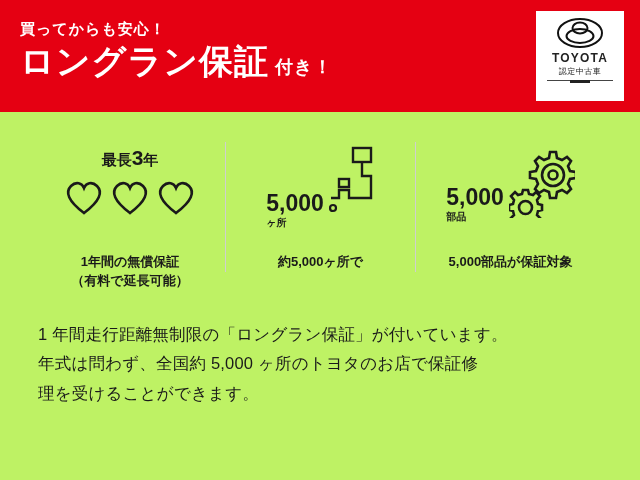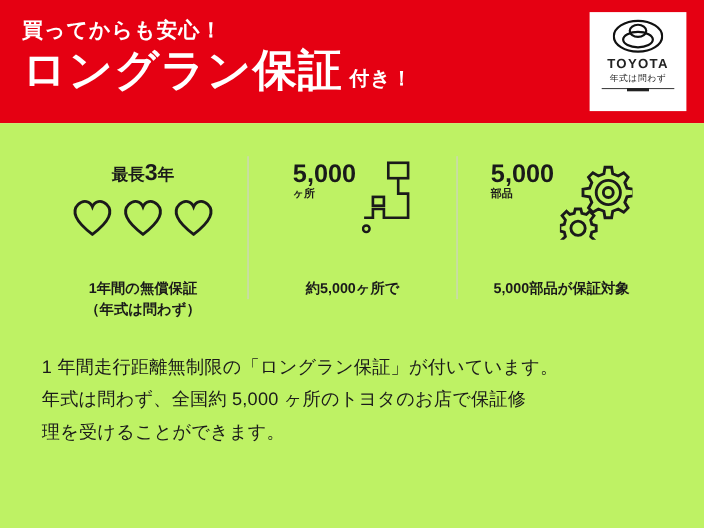--- a/index.html
+++ b/index.html
@@ -28,33 +28,33 @@
     background: #e50012;
     box-sizing: border-box;
   }
   .header-text {
     position: absolute;
     left: 20px;
     top: 18px;
     color: #ffffff;
   }
   .header-line1 {
-    font-size: 19px;
+    font-size: 15px;
     font-weight: bold;
     letter-spacing: 1px;
     line-height: 22px;
     margin: 0 0 4px 0;
   }
   .header-line2 {
     display: flex;
     align-items: baseline;
     line-height: 1;
   }
   .header-big {
-    font-size: 40px;
+    font-size: 34px;
     font-weight: bold;
     letter-spacing: 1px;
   }
   .header-suffix {
     font-size: 18px;
     font-weight: bold;
     letter-spacing: 1px;
     margin-left: 6px;
   }
   
@@ -171,21 +171,21 @@
   }
   .feature-caption {
     font-size: 13px;
     font-weight: bold;
     color: #1a1a1a;
     line-height: 1.45;
     margin-top: 1px;
   }
   .map-row, .gear-row {
     display: flex;
-    align-items: flex-start;
+    align-items: flex-end;
     justify-content: center;
     gap: 5px;
   }
   .map-col-text {
     text-align: left;
   }
   
   .desc {
     margin: 8px 34px 0 38px;
     font-size: 16.5px;
@@ -210,21 +210,21 @@
 
     <div class="logo-box">
       <span class="logo-mark">
         <svg viewBox="0 0 92 64" width="46" height="32" aria-hidden="true">
           <ellipse cx="46" cy="32" rx="44" ry="28" fill="none" stroke="#111" stroke-width="4"></ellipse>
           <ellipse cx="46" cy="22" rx="15" ry="11" fill="none" stroke="#111" stroke-width="4"></ellipse>
           <ellipse cx="46" cy="38" rx="27" ry="14" fill="none" stroke="#111" stroke-width="4"></ellipse>
         </svg>
       </span>
       <div class="logo-word">TOYOTA</div>
-      <div class="logo-sub">年式は問わず</div>
+      <div class="logo-sub">認定中古車</div>
       <div class="logo-underline"></div>
     </div>
   </div>
 
   <div class="body-area">
 
     <div class="features">
 
       <div class="feature">
         <div class="feature-visual">
@@ -238,21 +238,21 @@
             <svg width="44" height="40" viewBox="0 0 44 40" aria-hidden="true">
               <path d="M22 36 C6 24 3 15 9 9 C14 4 20 6 22 11 C24 6 30 4 35 9 C41 15 38 24 22 36 Z" fill="none" stroke="#1a1a1a" stroke-width="2.6"></path>
             </svg>
             <svg width="44" height="40" viewBox="0 0 44 40" aria-hidden="true">
               <path d="M22 36 C6 24 3 15 9 9 C14 4 20 6 22 11 C24 6 30 4 35 9 C41 15 38 24 22 36 Z" fill="none" stroke="#1a1a1a" stroke-width="2.6"></path>
             </svg>
           </div>
         </div>
         <div class="feature-caption">
           <div>1年間の無償保証</div>
-          <div>（年式は問わず）</div>
+          <div>（有料で延長可能）</div>
         </div>
       </div>
 
       <div class="feature">
         <div class="feature-visual">
           <div class="map-row">
             <div class="map-col-text">
               <div class="num-5000">5,000</div>
               <div class="num-unit">ヶ所</div>
             </div>

